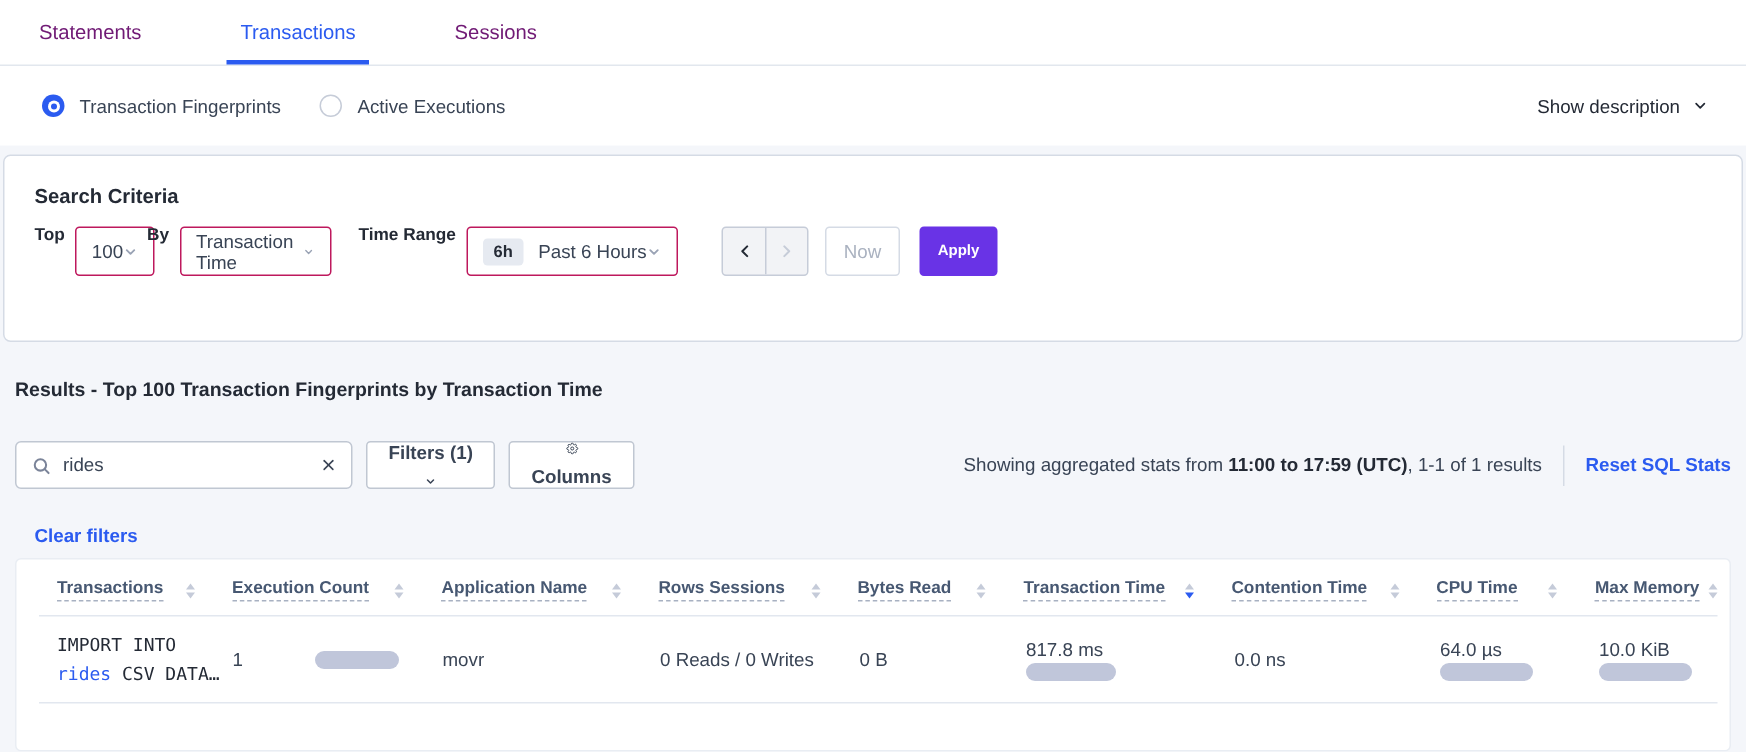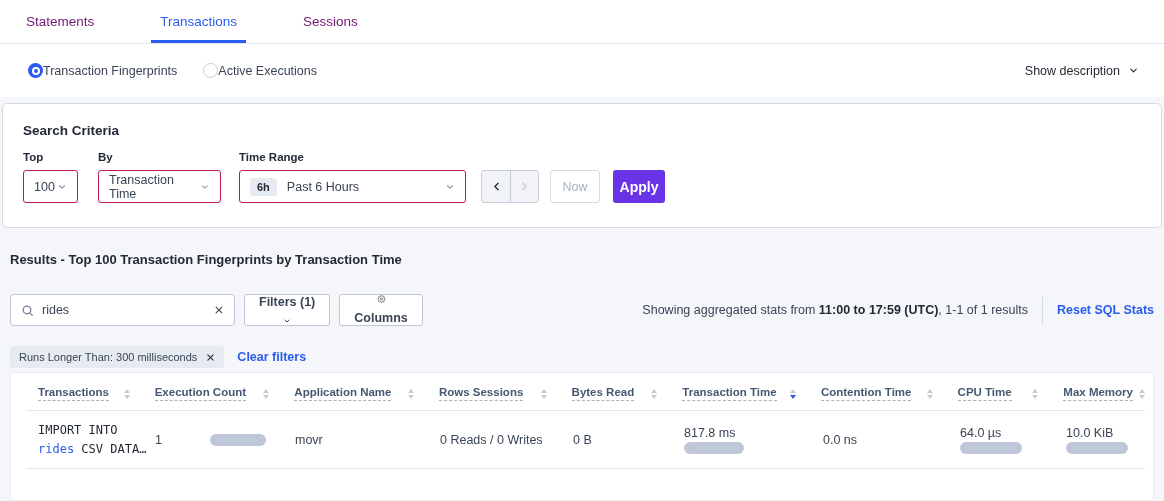--- a/index.html
+++ b/index.html
@@ -8,44 +8,44 @@
   svg { display:block; }
 
   
   .tabbar { height:44px; background:#fff; border-bottom:1px solid #e2e7ee; display:flex; align-items:stretch; padding-left:17px; }
   .tab { display:flex; align-items:center; font-size:13.5px; color:#701a75; padding:0 9px; margin-right:48px; position:relative; cursor:pointer; }
   .tab.active { color:#2b5bf0; font-weight:500; }
   .tab.active::after { content:""; position:absolute; left:0; right:0; bottom:0; height:3px; background:#2b5bf0; }
 
   
   .radio-row { height:53px; background:#fff; display:flex; align-items:center; padding:0 25px 0 28px; }
-  .radio-opt { display:flex; align-items:center; gap:0; margin-right:26px; font-size:12.5px; color:#394455; cursor:pointer; }
+  .radio-opt { display:flex; align-items:center; gap:10px; margin-right:26px; font-size:12.5px; color:#394455; cursor:pointer; }
   .radio-sel { width:15px; height:15px; border-radius:50%; background:#2b5bf0; display:flex; align-items:center; justify-content:center; }
   .radio-sel .ring { width:8px; height:8px; border-radius:50%; background:#fff; display:flex; align-items:center; justify-content:center; }
   .radio-sel .dot { width:4px; height:4px; border-radius:50%; background:#2b5bf0; }
   .radio-unsel { width:15px; height:15px; border-radius:50%; border:1px solid #c6ccd8; background:#fff; }
   .show-desc { margin-left:auto; display:flex; align-items:center; gap:8px; font-size:12.5px; color:#242a35; cursor:pointer; }
 
   
   .criteria-card { margin:6px 2px 0; background:#fff; border:1px solid #d5dbe5; border-radius:5px; height:125px; padding:19px 20px 0; }
   .criteria-title { font-size:13.5px; font-weight:bold; color:#242a35; }
   .criteria-form { display:flex; align-items:flex-end; margin-top:13px; }
-  .field { display:flex; flex-direction:column; gap:7px; }
+  .field { display:flex; flex-direction:row; gap:7px; }
   .field-label { font-size:11.5px; font-weight:bold; color:#242a35; }
   .select { height:33px; border:1px solid #be185d; border-radius:3px; background:#fff; display:flex; align-items:center; padding:0 10px; font-size:12.5px; color:#394455; cursor:pointer; }
   .select .chev { margin-left:auto; }
   .w-top { width:55px; margin-right:20px; }
   .w-by  { width:123px; margin-right:18px; }
   .w-tr  { width:227px; margin-right:15px; }
   .badge-6h { background:#e6eaf1; color:#242a35; font-size:11px; font-weight:bold; padding:3px 7px; border-radius:3px; margin-right:10px; }
   .nav-group { display:flex; height:33px; border:1px solid #c6ccd8; border-radius:3px; overflow:hidden; background:#f2f3f6; margin-right:11px; }
   .nav-btn { width:28px; display:flex; align-items:center; justify-content:center; cursor:pointer; }
   .nav-btn + .nav-btn { border-left:1px solid #c6ccd8; }
   .now-btn { width:50px; height:33px; border:1px solid #d5dbe5; border-radius:3px; background:#fff; color:#aab2c0; font-size:12.5px; display:flex; align-items:center; justify-content:center; margin-right:13px; }
-  .apply-btn { width:52px; height:33px; border:none; border-radius:3px; background:#6933e6; color:#fff; font-size:14px; font-weight:bold; display:flex; align-items:center; justify-content:center; cursor:pointer; }
+  .apply-btn { width:52px; height:33px; border:none; border-radius:3px; background:#6933e6; color:#fff; font-size:10px; font-weight:bold; display:flex; align-items:center; justify-content:center; cursor:pointer; }
 
   
   .results-heading { margin:24px 10px 0; font-size:13px; font-weight:bold; color:#242a35; }
   .controls-row { margin:27px 10px 0; display:flex; align-items:center; height:32px; }
   .search-box { width:225px; height:32px; border:1px solid #c0c7d2; border-radius:4px; background:#fff; display:flex; align-items:center; padding:0 10px; gap:8px; }
   .search-box input { border:none; outline:none; flex:1; font-size:12.5px; color:#394455; font-family:"Liberation Sans",sans-serif; min-width:0; }
   .btn-outline { height:32px; border:1px solid #c0c7d2; border-radius:3px; background:#fff; display:flex; align-items:center; gap:8px; padding:0 14px; font-size:12.5px; font-weight:bold; color:#394455; margin-left:9px; cursor:pointer;flex-direction:column; }
   .stats-text { margin-left:auto; font-size:12.5px; color:#394455; white-space:nowrap; }
   .stats-text b { color:#242a35; }
   .vdiv { width:1px; height:27px; background:#d5dbe5; margin:0 14px; }
@@ -190,27 +190,20 @@
       </svg>
     <span>Columns</span>
   </div>
 
   <div class="stats-text"><span>Showing aggregated stats from </span><b>11:00 to 17:59 (UTC)</b><span>, 1-1 of 1 results</span></div>
   <div class="vdiv"></div>
   <div class="reset-link">Reset SQL Stats</div>
 </div>
 
 <div class="pill-row">
-  <div class="pill">
-    <span>Runs Longer Than: 300 milliseconds</span>
-    <svg width="9" height="9" viewBox="0 0 24 24" fill="none" stroke="#242a35" stroke-width="3" stroke-linecap="round">
-        <line x1="5" y1="5" x2="19" y2="19"></line>
-        <line x1="19" y1="5" x2="5" y2="19"></line>
-      </svg>
-  </div>
   <div class="clear-filters">Clear filters</div>
 </div>
 
 <div class="table-card">
   <div class="thead">
     <div class="th c1">
         <span class="th-label">Transactions</span>
         <span class="sort">
           <i class="caret up"></i>
           <i class="caret down"></i>

